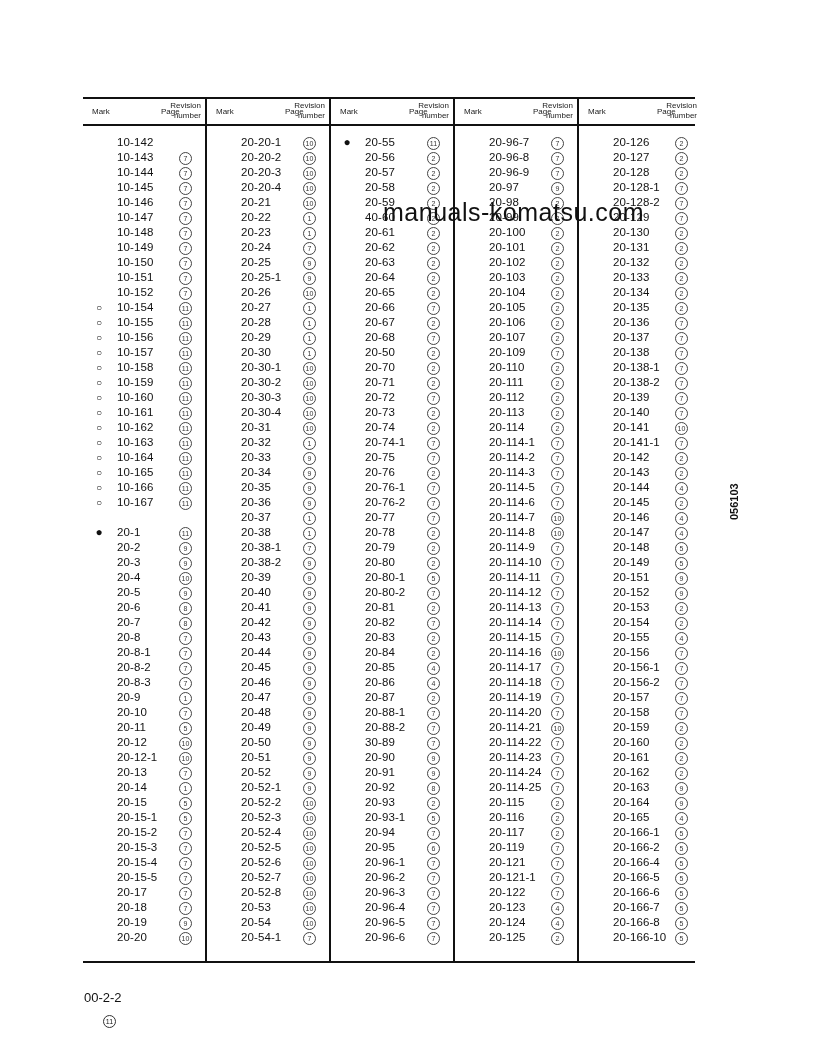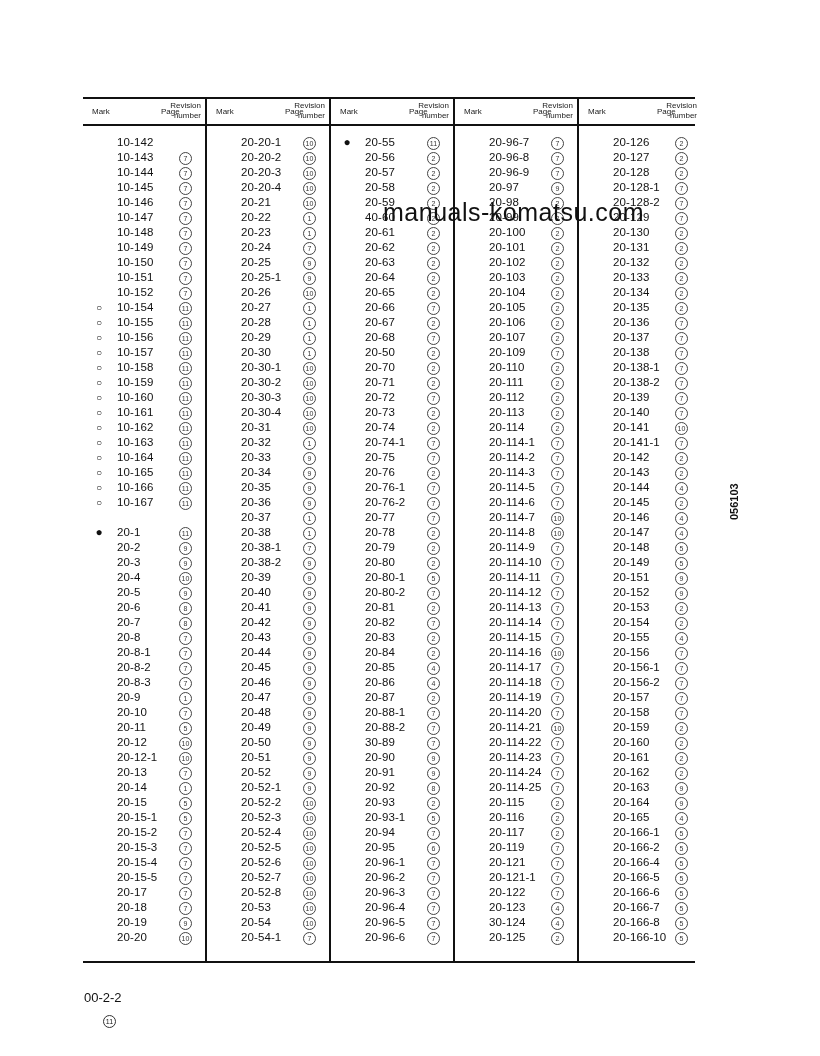--- a/index.html
+++ b/index.html
@@ -1142,21 +1142,21 @@
             <span class="pg">20-122</span>
             <span class="rev">7</span>
           </div>
           <div class="row">
             <span class="mark"></span>
             <span class="pg">20-123</span>
             <span class="rev">4</span>
           </div>
           <div class="row">
             <span class="mark"></span>
-            <span class="pg">30-124</span>
+            <span class="pg">20-124</span>
             <span class="rev">4</span>
           </div>
           <div class="row">
             <span class="mark"></span>
             <span class="pg">20-125</span>
             <span class="rev">2</span>
           </div>
         </div>
         <div class="divider"></div>
       </div>

